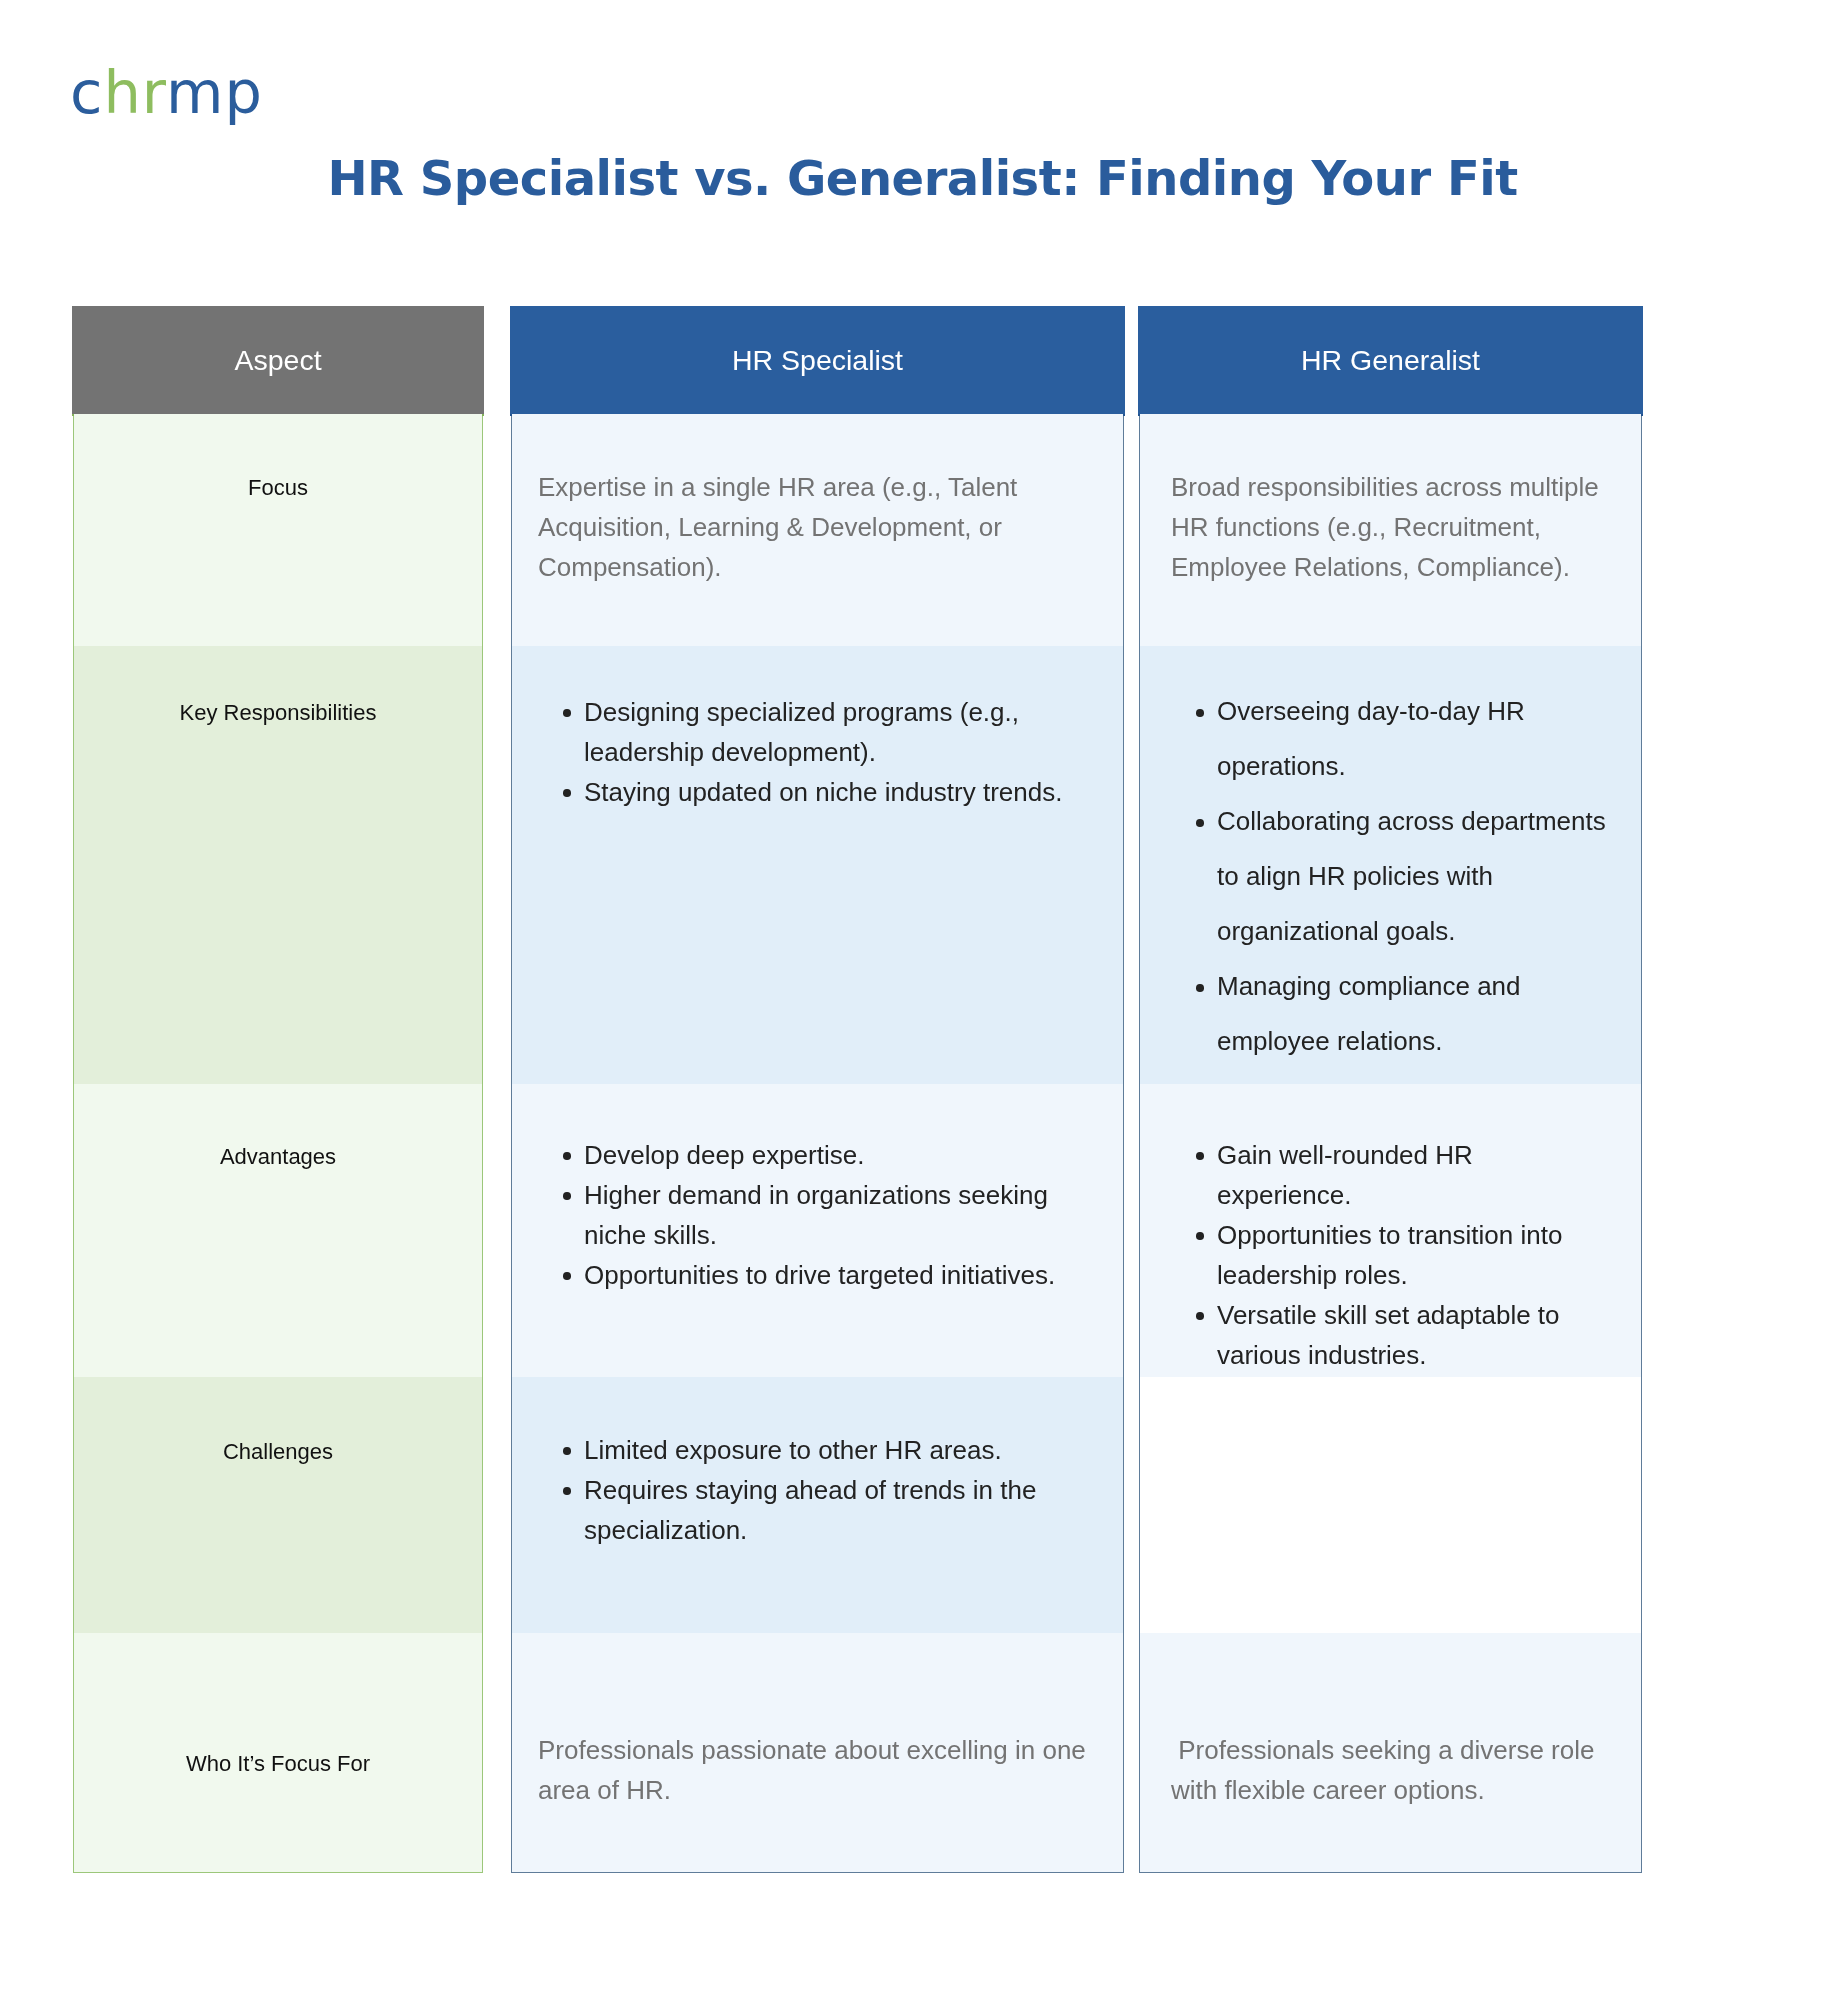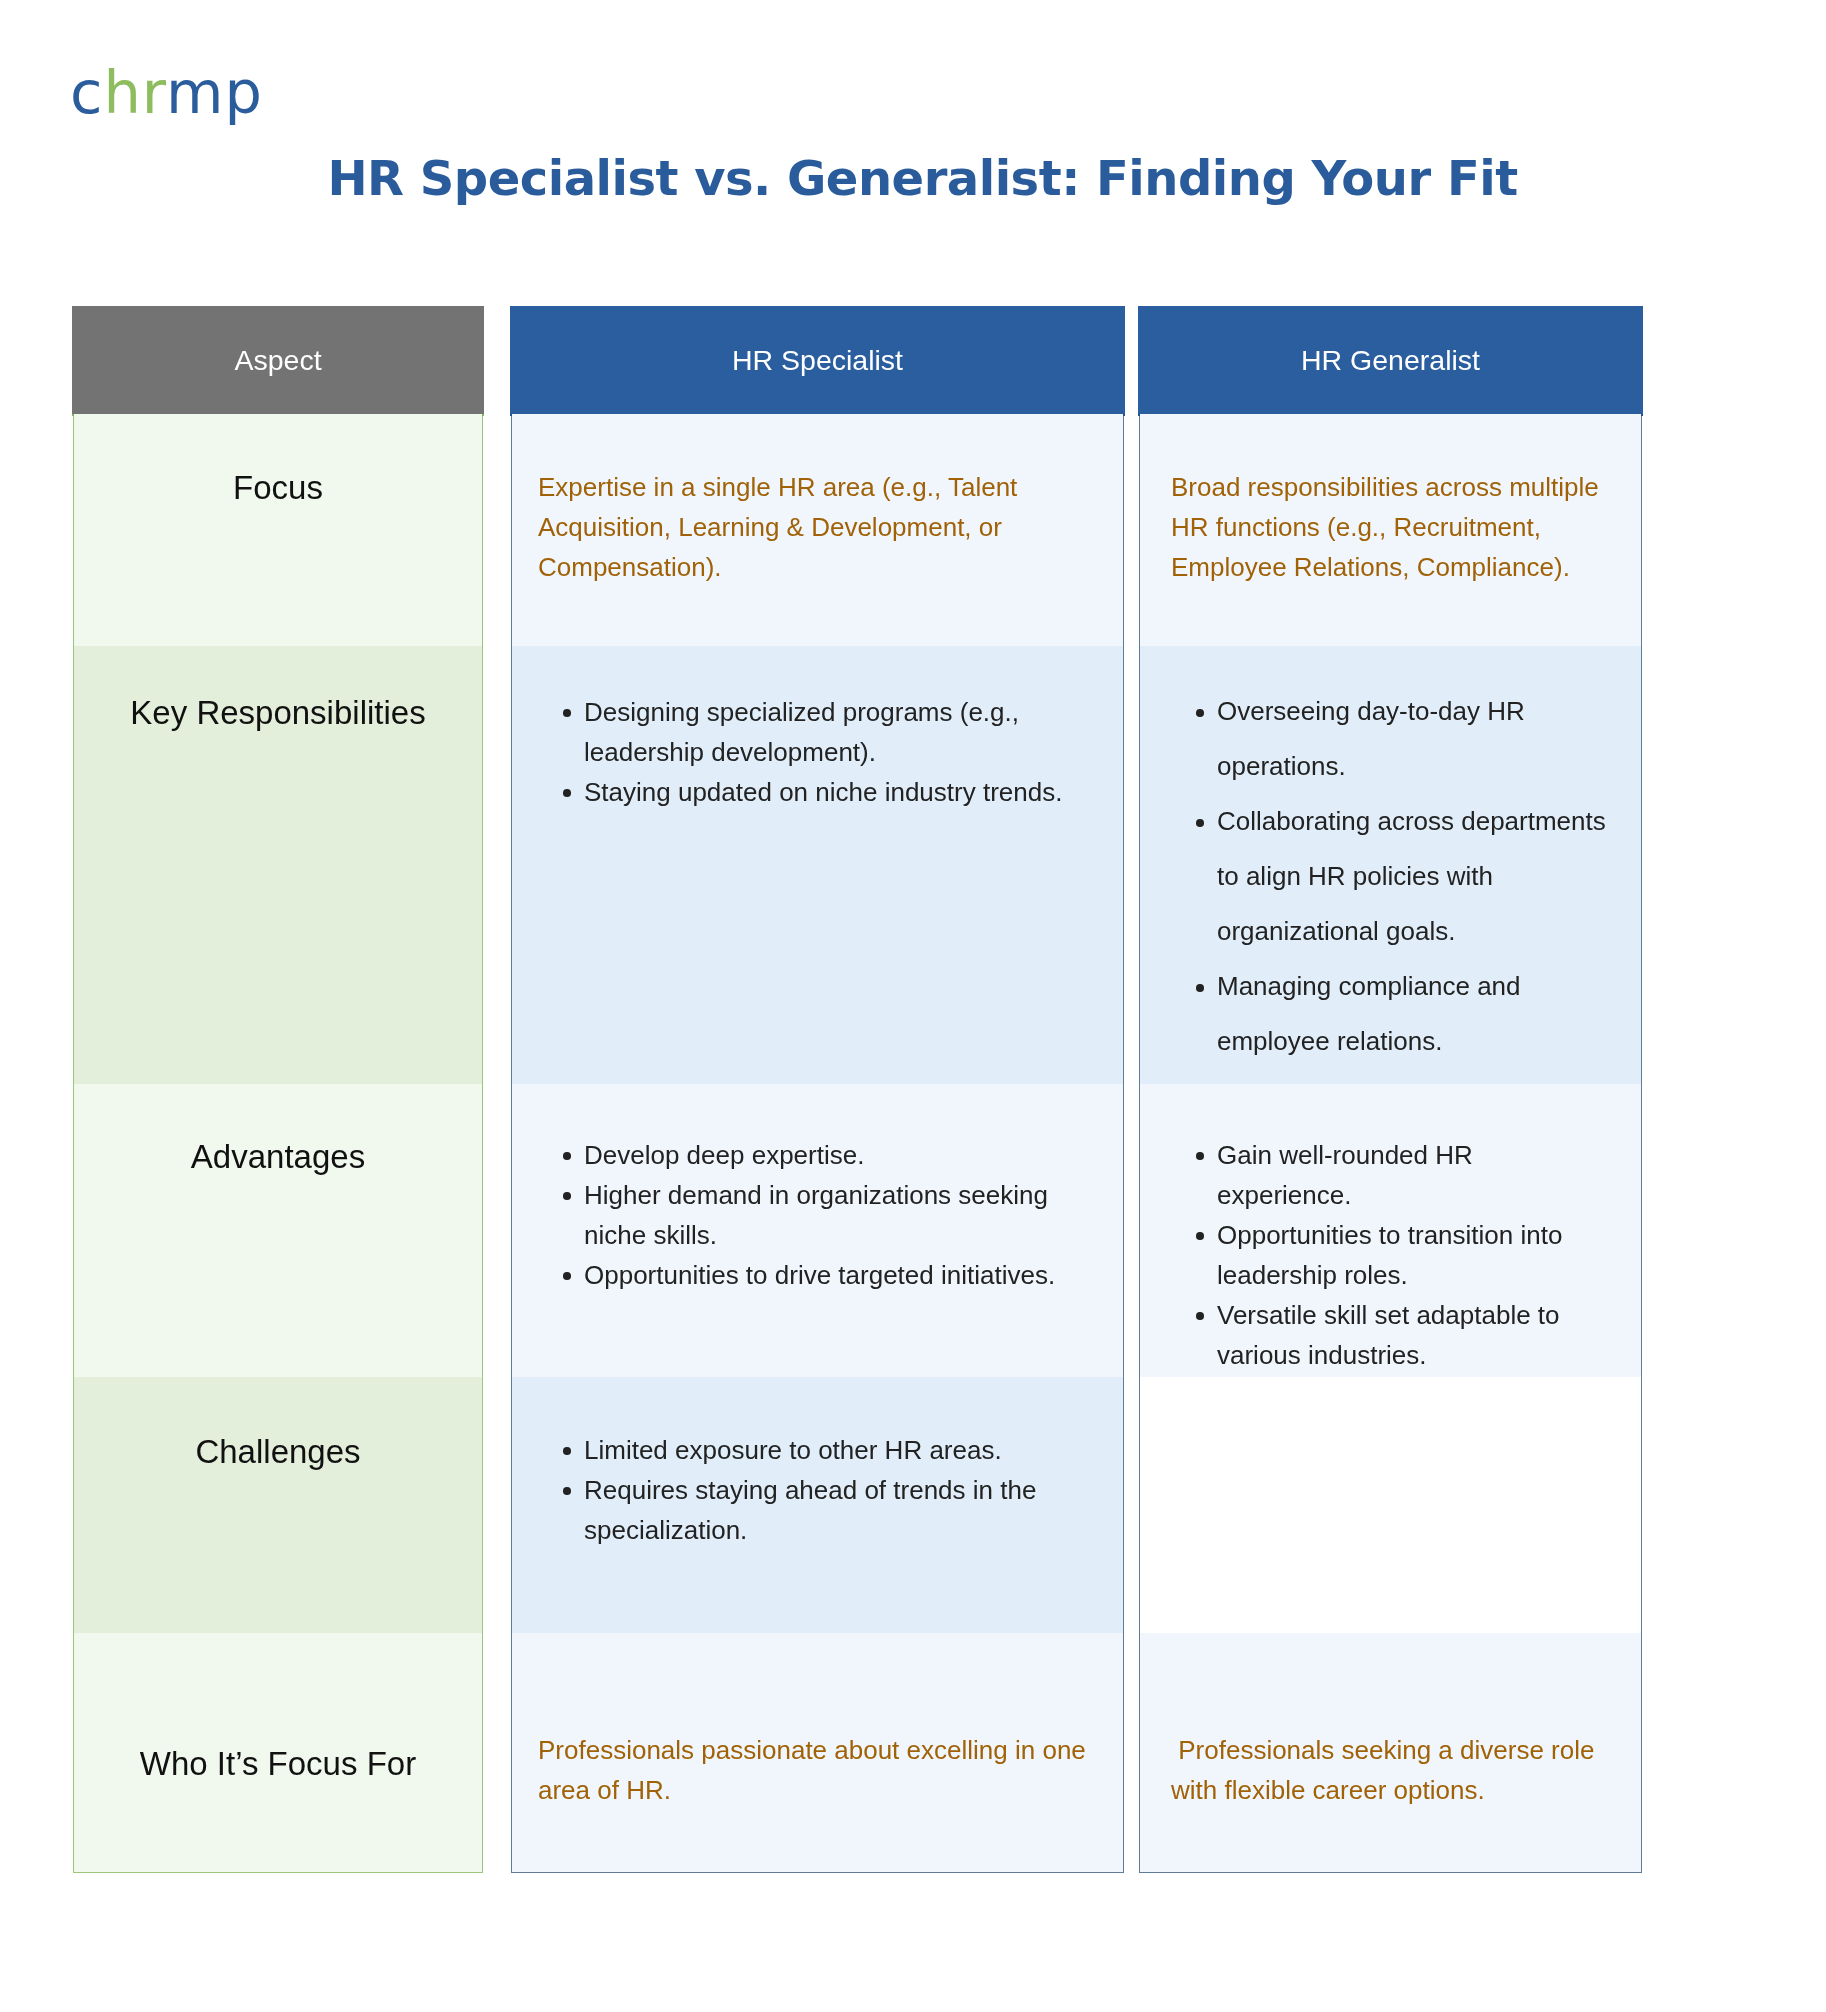--- a/index.html
+++ b/index.html
@@ -46,23 +46,23 @@
   .aspect .cell.alt { background: #e3efda; }
   .spec .cell.light, .gen .cell.light { background: #f0f6fc; }
   .spec .cell.alt, .gen .cell.alt { background: #e1eef9; }
   .r1 { top: 108px; height: 232px; }
   .r2 { top: 340px; height: 438px; }
   .r3 { top: 778px; height: 293px; }
   .r4 { top: 1071px; height: 256px; }
   .r5 { top: 1327px; height: 239px; }
   .label {
     position: absolute; left: 0; right: 0; text-align: center;
-    font-size: 33px; color: #111;
+    font-size: 22px; color: #111;
   }
-  .para { position: absolute; color: #a16207; }
+  .para { position: absolute; color: #737373; }
   ul { margin: 0; padding: 0; list-style: none; position: absolute; color: #222; }
   li { position: relative; padding-left: 0; }
   li .dot {
     position: absolute; width: 7.6px; height: 7.6px; border-radius: 50%;
     background: #222; top: 17px;
   }
   .spec ul { left: 72px; right: 28.5px; }
   .spec ul li .dot { left: -21px; }
   .gen ul.kr { left: 77px; right: 28.5px; }
   .gen ul.kr li { line-height: 55px; margin-bottom: 0; }

